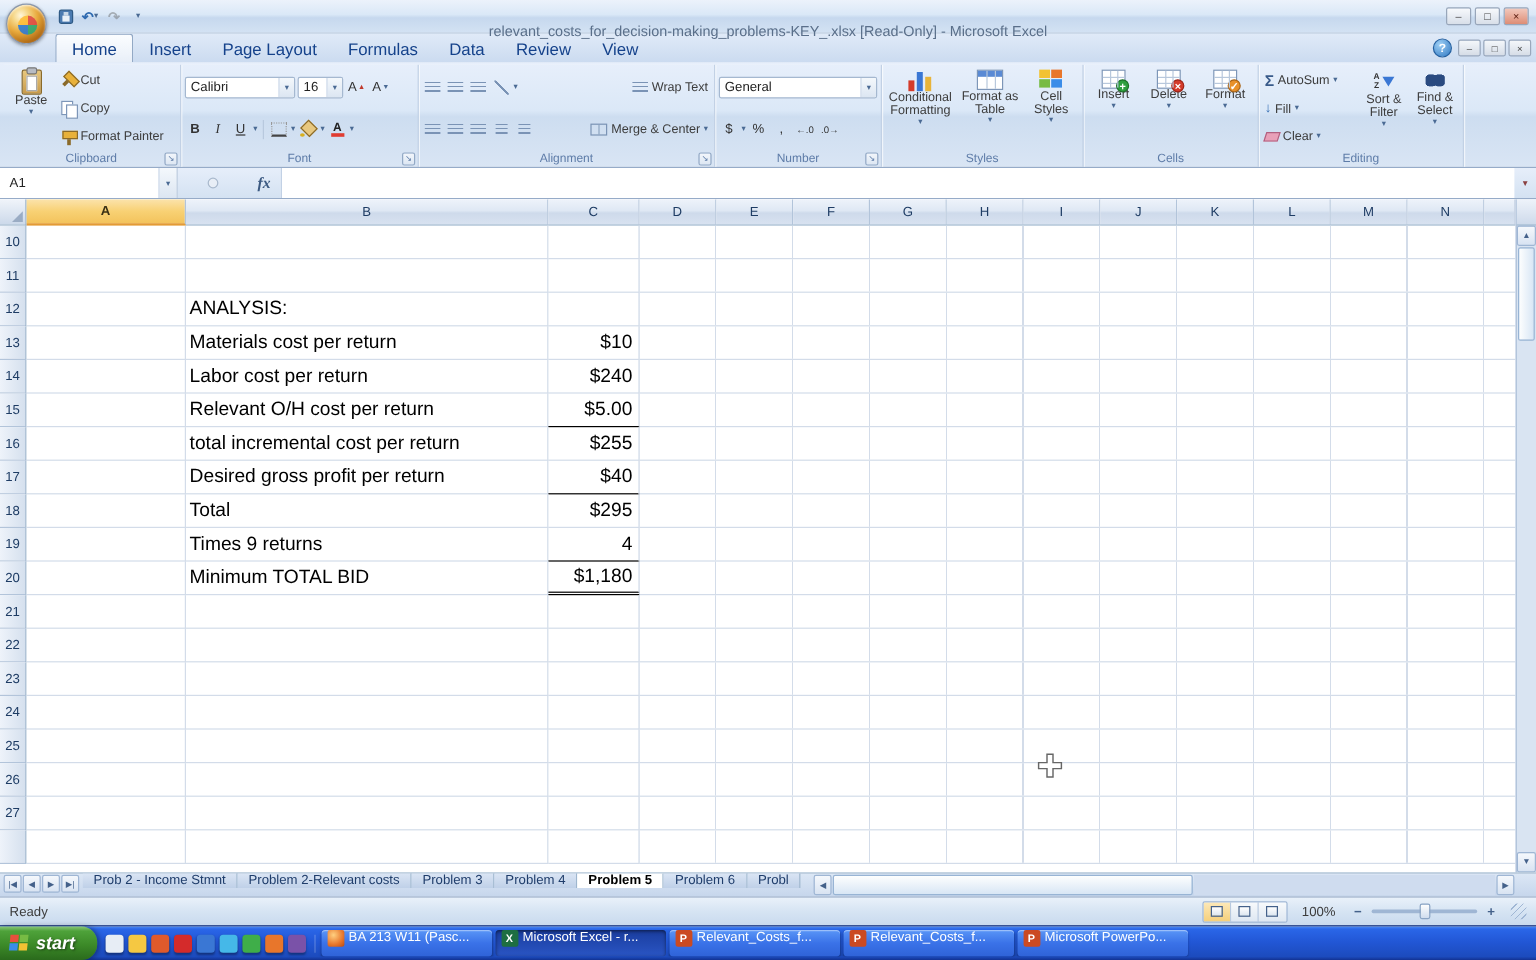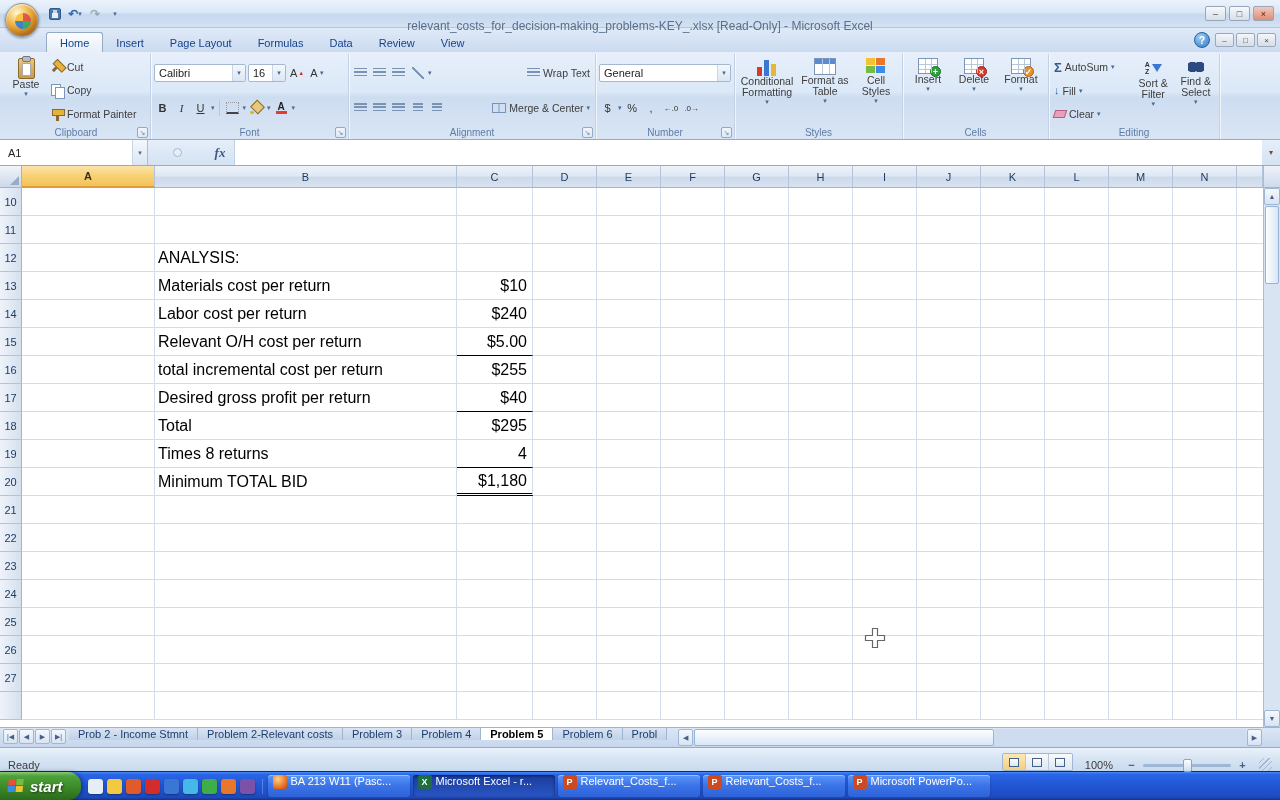--- a/index.html
+++ b/index.html
@@ -20,21 +20,21 @@
 .ic-undo {font-size:12px;color:#2f6ab0;font-weight:bold;}
 .ic-redo {font-size:12px;color:#666;font-weight:bold;}
 .darr {font-size:7px;color:#4a6a94;line-height:8px;}
 .title-text {position:absolute;left:160px;right:160px;text-align:center;font-size:12px;color:#5a6f8a;white-space:nowrap;overflow:hidden;margin-top:25px;}
 .win-btns {margin-left:auto;display:flex;gap:3px;margin-right:6px;z-index:45;}
 .win-btn {width:21px;height:15px;border:1px solid #98a6ba;border-radius:2px;background:linear-gradient(#f7f9fc,#d8dfe9);font-size:9px;display:flex;align-items:center;justify-content:center;color:#444;}
 .win-btn.close {background:linear-gradient(#f2c9bd,#dd8d76);color:#5a1d10;}
 
 
 .tabrow {flex:0 0 24px;background:linear-gradient(#e0eaf8,#cbdbf0);display:flex;align-items:flex-end;padding-left:46px;position:relative;}
-.rtab {padding:4px 13px 3px;font-size:11px;color:#15428b;border-radius:3px 3px 0 0;}
+.rtab {padding:4px 13px 3px;font-size:14px;color:#15428b;border-radius:3px 3px 0 0;}
 .rtab.active {background:linear-gradient(#fbfdff,#e8eff8);border:1px solid #93a9c5;border-bottom:none;}
 .help-btn {position:absolute;right:70px;top:4px;width:16px;height:16px;border-radius:50%;background:radial-gradient(circle at 35% 30%,#9fd0f5,#2f78c2);color:#fff;font-weight:bold;font-size:10px;display:flex;align-items:center;justify-content:center;border:1px solid #2460a0;}
 .wb-btns {position:absolute;right:4px;top:5px;display:flex;gap:2px;}
 .wb-btn {width:19px;height:14px;border:1px solid #9aa8bc;border-radius:2px;background:linear-gradient(#f4f7fa,#d6dde7);font-size:8px;display:flex;align-items:center;justify-content:center;color:#444;}
 
 
 .ribbon {flex:0 0 88px;background:linear-gradient(180deg,#e7effb 0%,#dbe8f7 46%,#cdddf0 52%,#d9e5f4 100%);border-bottom:1px solid #96abc8;display:flex;align-items:stretch;padding:2px 0 0 2px;}
 .rgroup {position:relative;display:flex;flex-direction:column;padding:1px 3px 13px;border-right:1px solid #c2d1e5;box-shadow:1px 0 0 rgba(255,255,255,.65);}
 .rgroup-label {position:absolute;left:0;right:0;bottom:1px;text-align:center;font-size:10px;color:#5e7ca8;}
 .launcher {position:absolute;right:2px;bottom:1px;width:11px;height:11px;border:1px solid #93a9c5;border-radius:2px;color:#5e7ca8;font-size:7px;line-height:9px;text-align:center;background:linear-gradient(#f2f6fb,#dde7f3);}
@@ -134,21 +134,21 @@
 .stab {display:flex;align-items:center;padding:0 9px;font-size:11px;color:#1f3d6b;background:linear-gradient(#dae5f4,#bfd0e8);border-right:1px solid #9eb6ce;white-space:nowrap;overflow:hidden;}
 .stab.active {background:#fff;font-weight:bold;color:#000;}
 .stab.clip {max-width:46px;}
 .tab-splitter {width:10px;background:linear-gradient(90deg,#c9a0a0,#9a6060);border-left:1px solid #7a4a4a;border-right:1px solid #7a4a4a;}
 .hscroll {flex:1;display:flex;align-items:stretch;padding:1px;gap:1px;}
 .hthumb {width:300px;background:linear-gradient(#fdfefe,#d8e6f5);border:1px solid #98b4d4;border-radius:2px;}
 .htrack {flex:1;background:#cfdcEF;}
 .scorner {flex:0 0 17px;background:linear-gradient(#e4ecf6,#cbd9ec);border-left:1px solid #aabdd6;}
 
 
-.statusbar {flex:0 0 24px;background:linear-gradient(#e9f1fa 0%,#d6e4f3 50%,#c9daee 100%);border-top:1px solid #96abc8;display:flex;align-items:flex-end;padding:0 8px;font-size:11px;color:#3c3c3c;}
+.statusbar {flex:0 0 24px;background:linear-gradient(#e9f1fa 0%,#d6e4f3 50%,#c9daee 100%);border-top:1px solid #96abc8;display:flex;align-items:center;padding:0 8px;font-size:11px;color:#3c3c3c;}
 .views {margin-left:auto;display:flex;border:1px solid #9fb6d4;border-radius:2px;overflow:hidden;margin-right:12px;}
 .view-btn {width:23px;height:16px;background:linear-gradient(#f8fafc,#dde7f2);display:flex;align-items:center;justify-content:center;border-right:1px solid #b8c9de;}
 .view-btn:last-child {border-right:none;}
 .view-btn.active {background:linear-gradient(#fce8b8,#f5cf7a);}
 .vgl {width:10px;height:9px;border:1px solid #44618a;background:linear-gradient(#fff,#dce6f0);}
 .zoomlabel {margin-right:12px;}
 .zctl {display:flex;align-items:center;}
 .zbtn {width:13px;text-align:center;color:#44618a;font-weight:bold;font-size:11px;}
 .ztrack {width:88px;height:3px;background:#9fb6d4;position:relative;margin:0 5px;border-radius:2px;}
 .zthumb {position:absolute;left:40px;top:-5px;width:9px;height:13px;background:linear-gradient(#fdfefe,#d0ddee);border:1px solid #8aa4c4;border-radius:2px;}
@@ -551,21 +551,21 @@
           <div class="grow">
             <div class="rhead">18</div>
             <div class="cell cA"></div>
             <div class="cell cB">Total</div>
             <div class="cell cC">$295</div>
             <div class="cfill"></div>
           </div>
           <div class="grow">
             <div class="rhead">19</div>
             <div class="cell cA"></div>
-            <div class="cell cB">Times 8 returns</div>
+            <div class="cell cB">Times 9 returns</div>
             <div class="cell cC u1">4</div>
             <div class="cfill"></div>
           </div>
           <div class="grow">
             <div class="rhead">20</div>
             <div class="cell cA"></div>
             <div class="cell cB">Minimum TOTAL BID</div>
             <div class="cell cC u2">$1,180</div>
             <div class="cfill"></div>
           </div>

